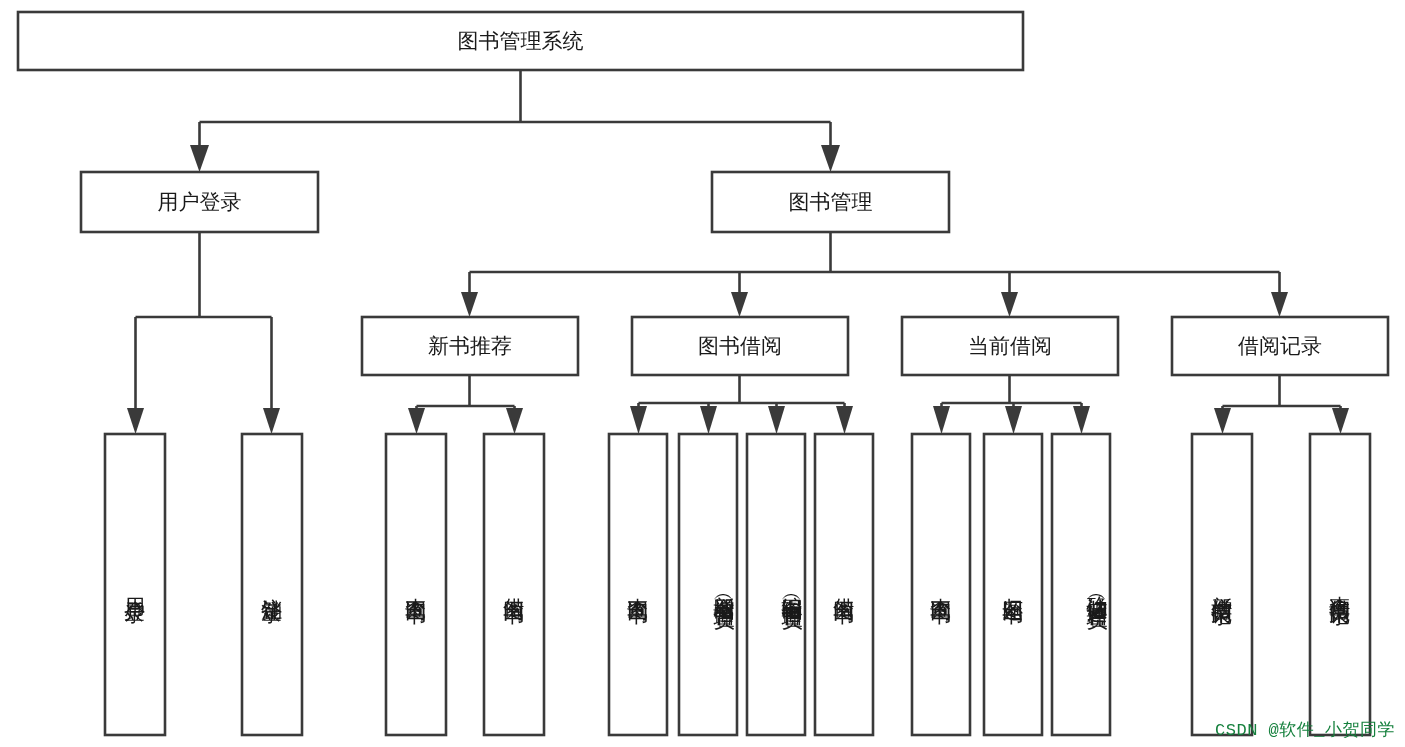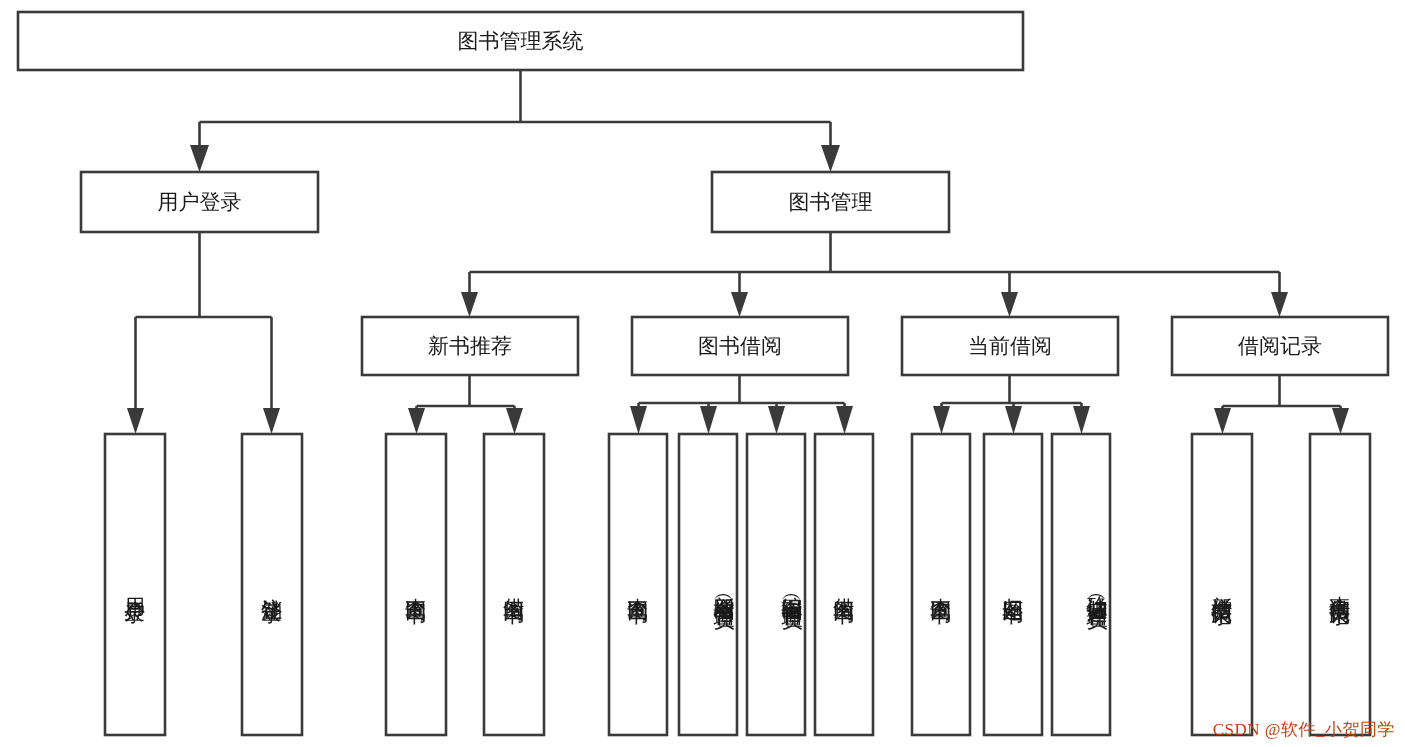--- a/index.html
+++ b/index.html
@@ -58,23 +58,23 @@
     line-height: 1.22;
     color: #1a1a1a;
     letter-spacing: 2px;
     white-space: nowrap;
     pointer-events: none;
   }
   .watermark {
     position: absolute;
     right: 10px;
     bottom: 6px;
-    font-family: Liberation Serif, serif;
+    font-family: Liberation Mono, monospace;
     font-size: 17px;
-    color: #c2410c;
+    color: #15803d;
     letter-spacing: 0.5px;
     white-space: nowrap;
   }
 </style>
 </head>
 <body>
 
 <div id="canvas">
 
   <svg id="diagram" viewBox="0 0 1405 747">

